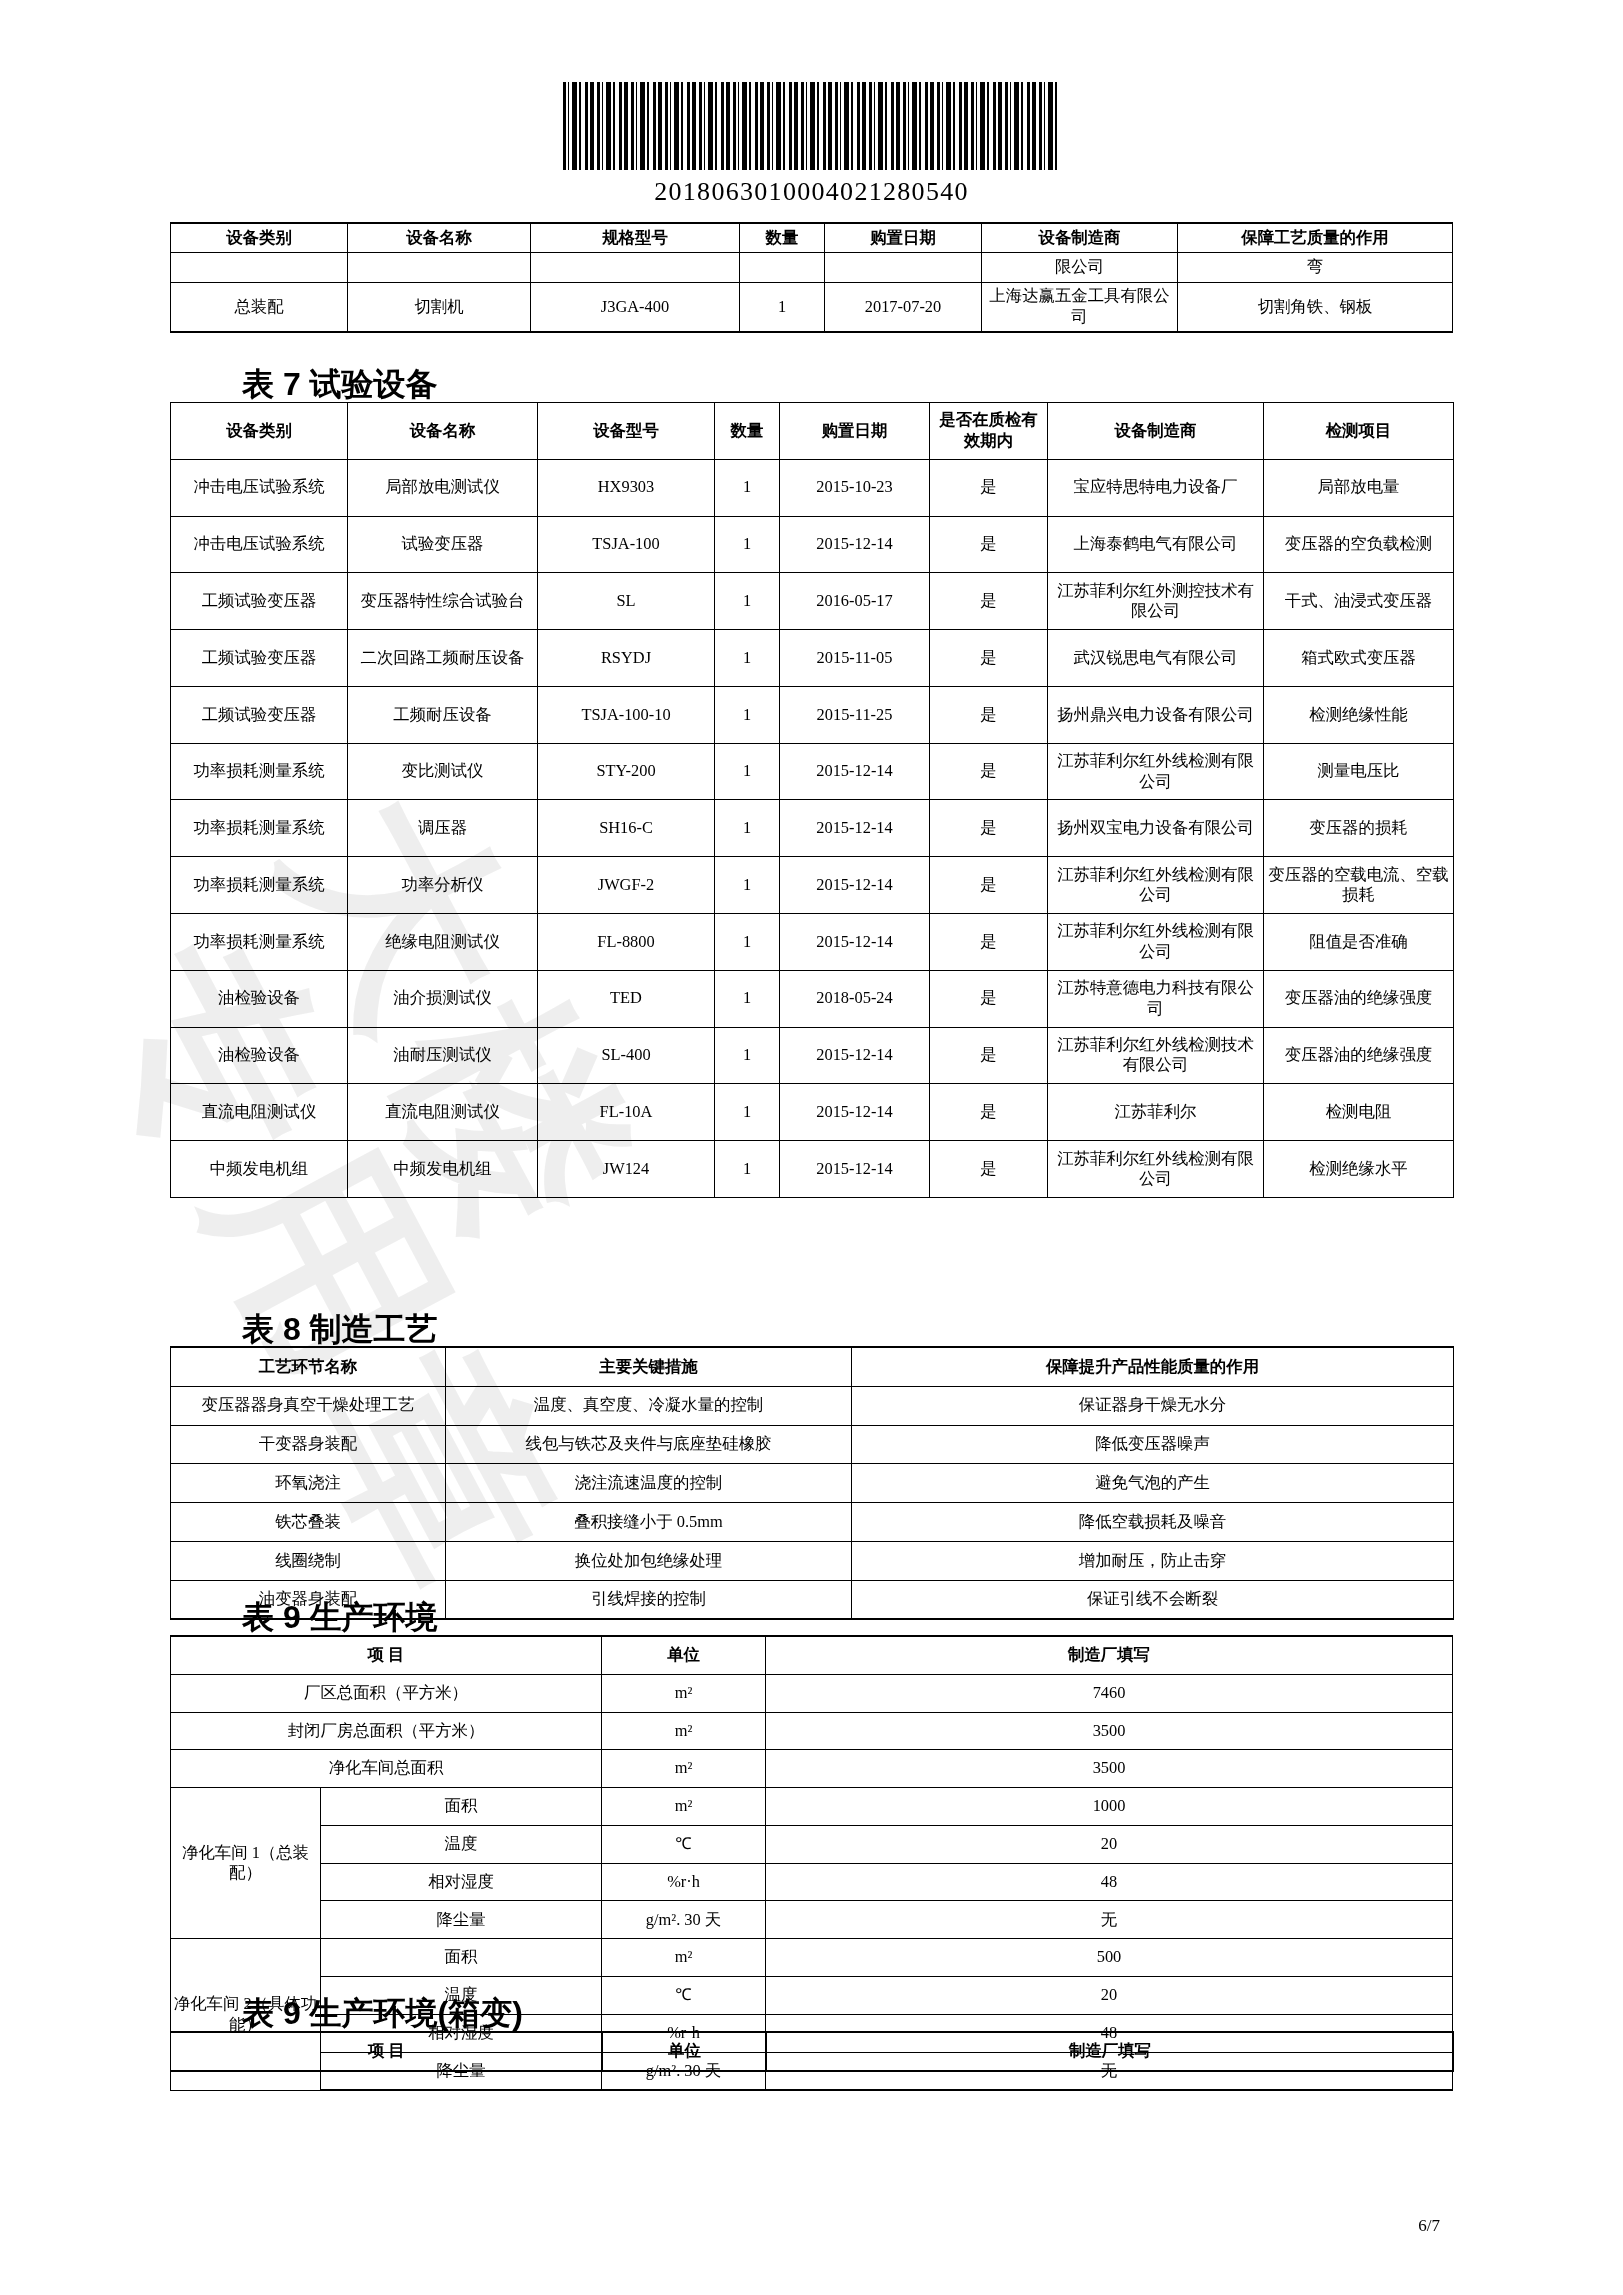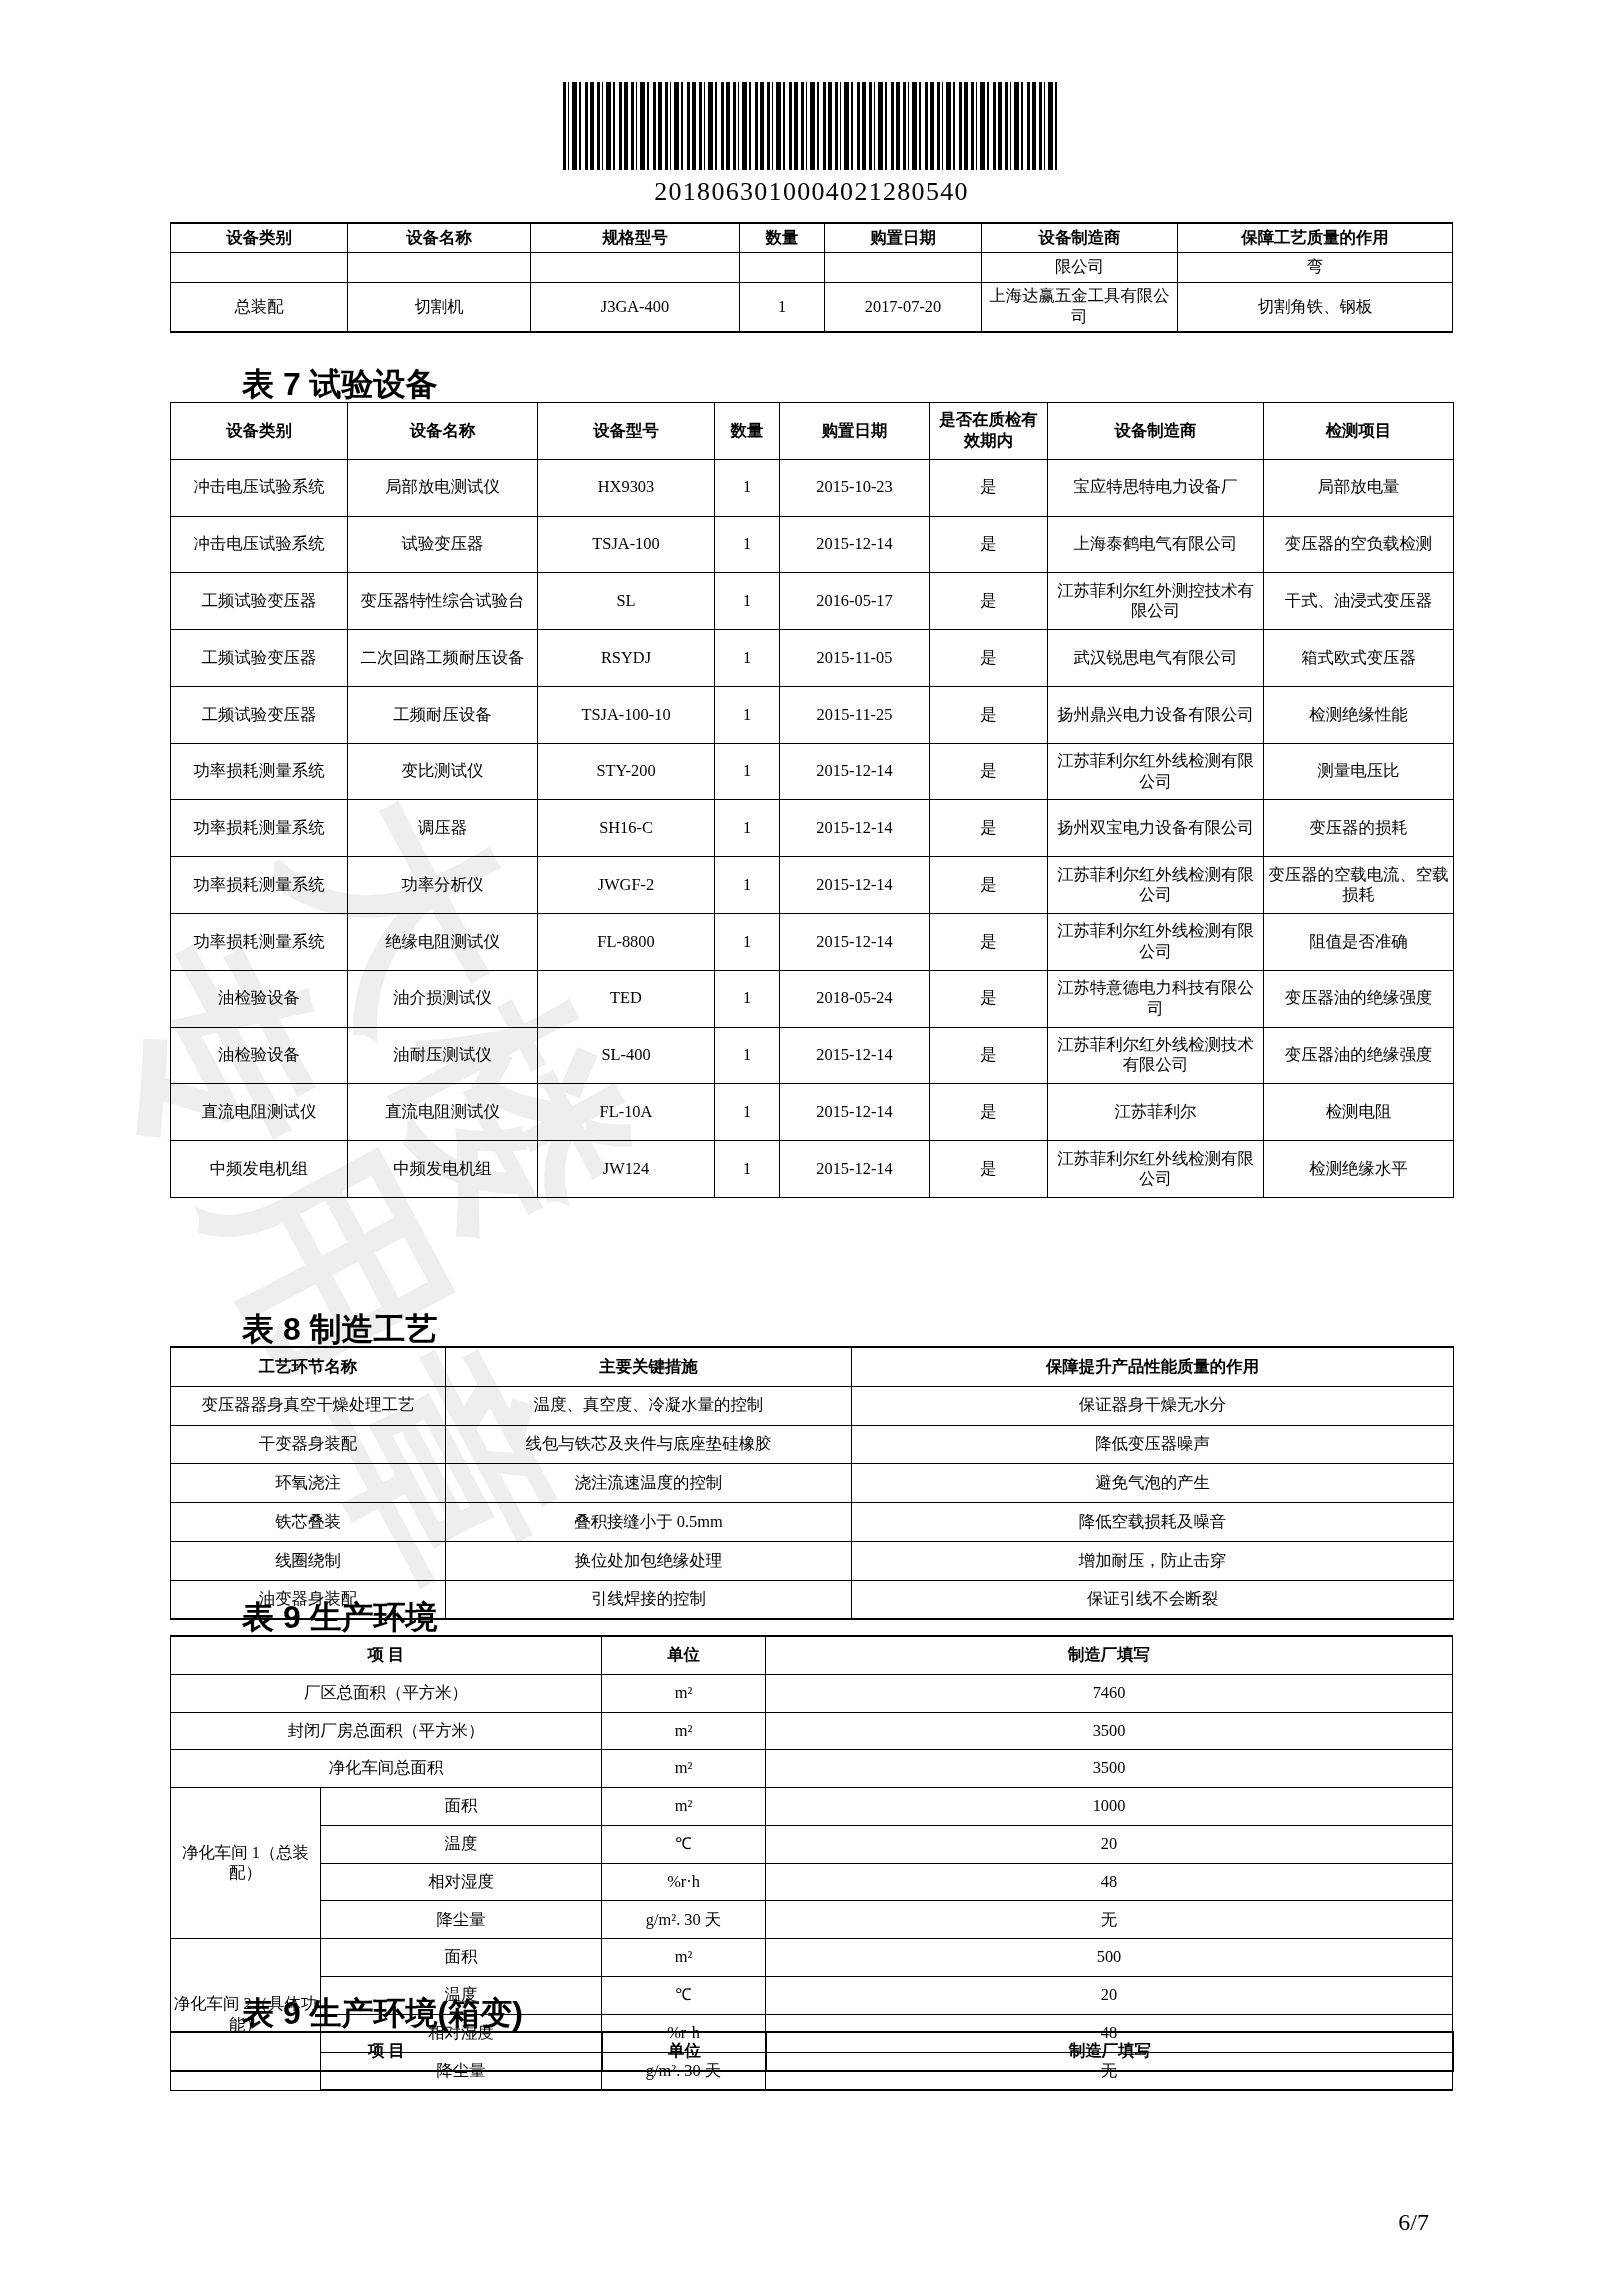--- a/index.html
+++ b/index.html
@@ -137,23 +137,23 @@
     margin: 0;
     padding: 0;
     position: absolute;
     left: 242px;
     z-index: 10;
   }
 
   
   .page-num {
     position: absolute;
-    right: 194px;
+    right: 183px;
     bottom: 59px;
-    font-size: 24px;
+    font-size: 17px;
     font-family: "Liberation Serif", serif;
     z-index: 10;
   }
 
   
   #tbl6-wrap { top: 222px; }
   #tbl6 col.c1 { width: 177px; }
   #tbl6 col.c2 { width: 183px; }
   #tbl6 col.c3 { width: 209px; }
   #tbl6 col.c4 { width: 85px; }

